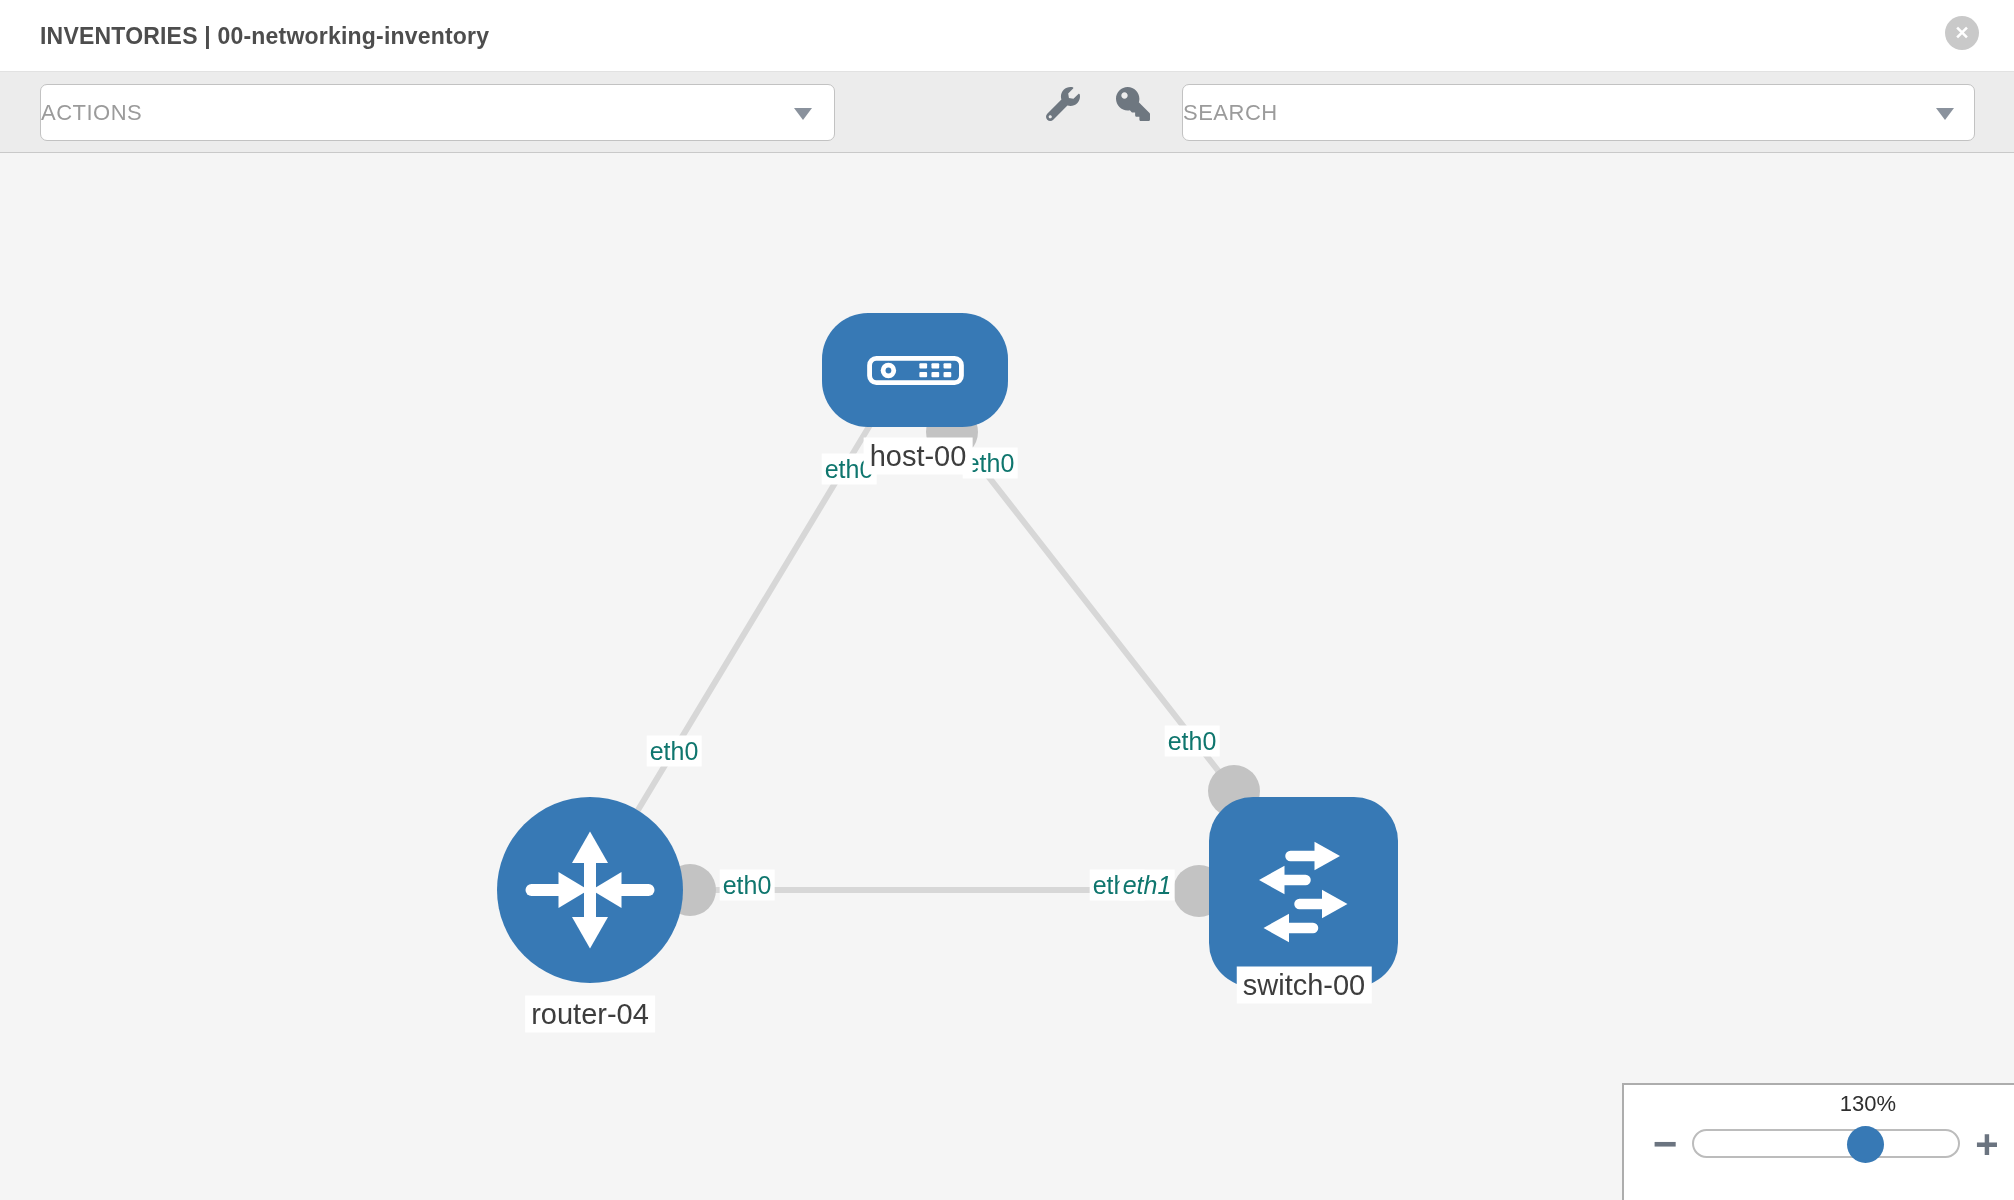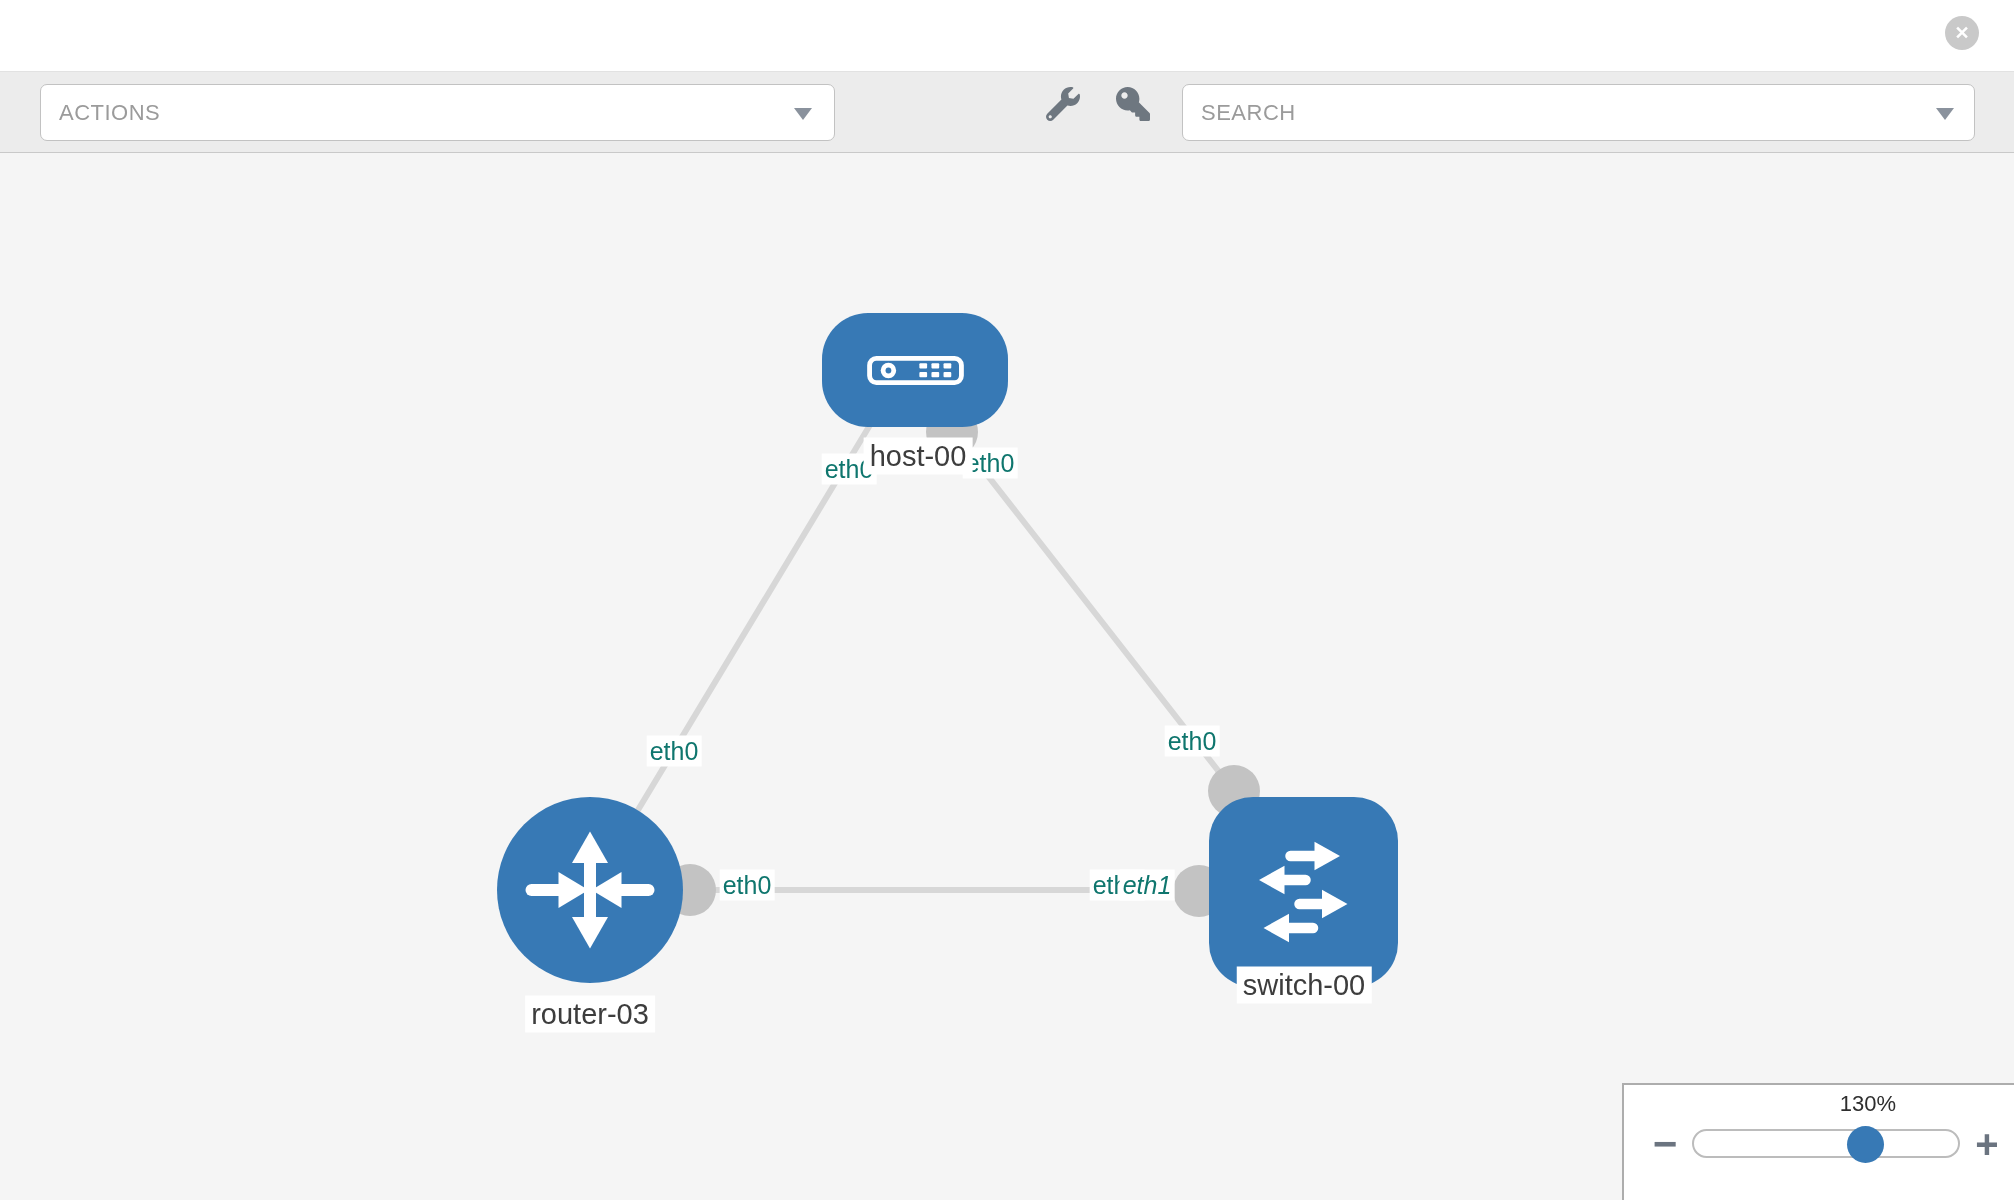--- a/index.html
+++ b/index.html
@@ -32,21 +32,21 @@
   
   .toolbar {
     position: absolute; left: 0; top: 72px; width: 2014px; height: 81px;
     background: #ececec; border-bottom: 1px solid #c9c9c9;
   }
   .dropdown {
     position: absolute; top: 12px; height: 57px;
     background: #ffffff; border: 1px solid #c2c2c2; border-radius: 7px;
   }
   .dropdown-label {
-    display: block; padding-left: 18px; line-height: 55px;
+    display: block; line-height: 55px;
     font-size: 22px; color: #9b9b9b; letter-spacing: 0.5px;
   }
   .caret {
     position: absolute; top: 23px; width: 0; height: 0;
     border-left: 9px solid transparent; border-right: 9px solid transparent;
     border-top: 12px solid #8a929d;
   }
   .actions-dropdown { left: 40px; width: 795px; }
   .actions-dropdown .caret { right: 22px; }
   .search-dropdown { left: 1182px; width: 793px; }
@@ -115,20 +115,21 @@
     position: absolute; left: 223px; top: 41px; width: 37px; height: 37px;
     background: #3779b5; border-radius: 50%; cursor: grab;
   }
 </style>
 </head>
 <body>
 
 <div class="app">
 
   <div class="header">
+    <div class="page-title">INVENTORIES | 00-networking-inventory</div>
     <div class="close-btn">
       <span>✕</span>
     </div>
   </div>
 
   <div class="toolbar">
     <div class="dropdown actions-dropdown">
       <span class="dropdown-label">ACTIONS</span>
       <span class="caret"></span>
     </div>
@@ -202,21 +203,21 @@
           <polygon points="20,42 37,32.5 37,51.5" stroke="none"></polygon>
           <line x1="47" y1="58" x2="65" y2="58"></line>
           <polygon points="79,58 62,48.5 62,67.5" stroke="none"></polygon>
           <line x1="56" y1="74" x2="37" y2="74"></line>
           <polygon points="23,74 40,64.5 40,83.5" stroke="none"></polygon>
         </g>
       </svg>
     </div>
 
     <div class="node-label" style="left:918px; top:303px;">host-00</div>
-    <div class="node-label" style="left:590px; top:861px;">router-03</div>
+    <div class="node-label" style="left:590px; top:861px;">router-04</div>
     <div class="node-label" style="left:1304px; top:832px;">switch-00</div>
 
     <div class="iface-label" style="left:849px; top:316px;">eth0</div>
     <div class="iface-label" style="left:990px; top:310px;">eth0</div>
     <div class="iface-label" style="left:674px; top:598px;">eth0</div>
     <div class="iface-label" style="left:747px; top:732px;">eth0</div>
     <div class="iface-label iface-back" style="left:1117px; top:732px;">eth0</div>
     <div class="iface-label iface-front" style="left:1147px; top:732px;font-style:italic;">eth1</div>
     <div class="iface-label" style="left:1192px; top:588px;">eth0</div>
 

